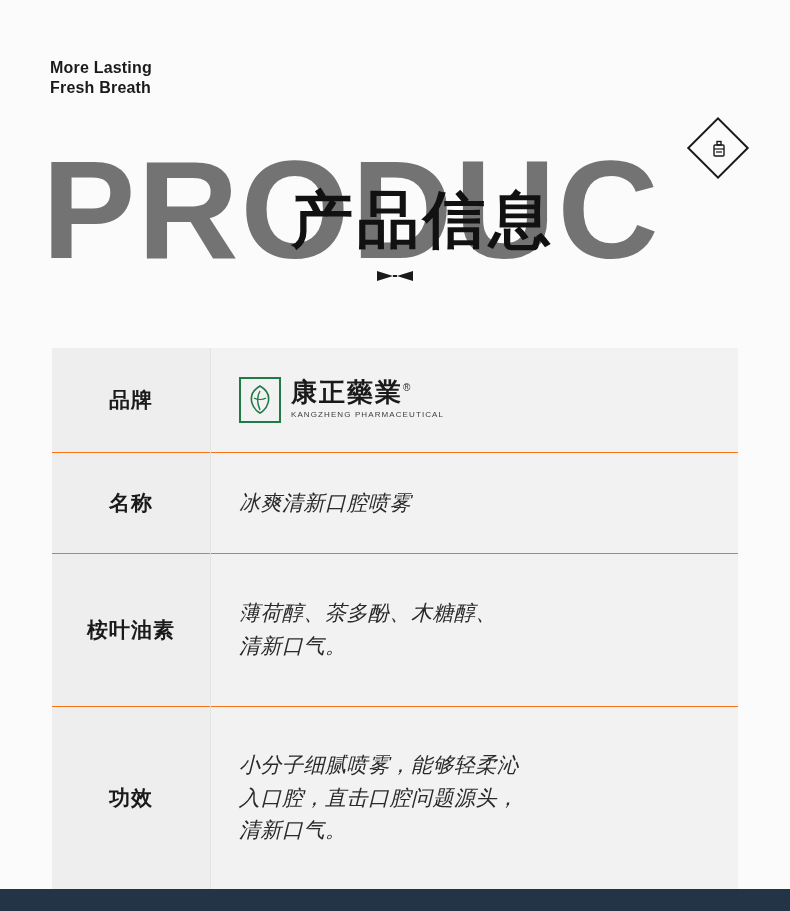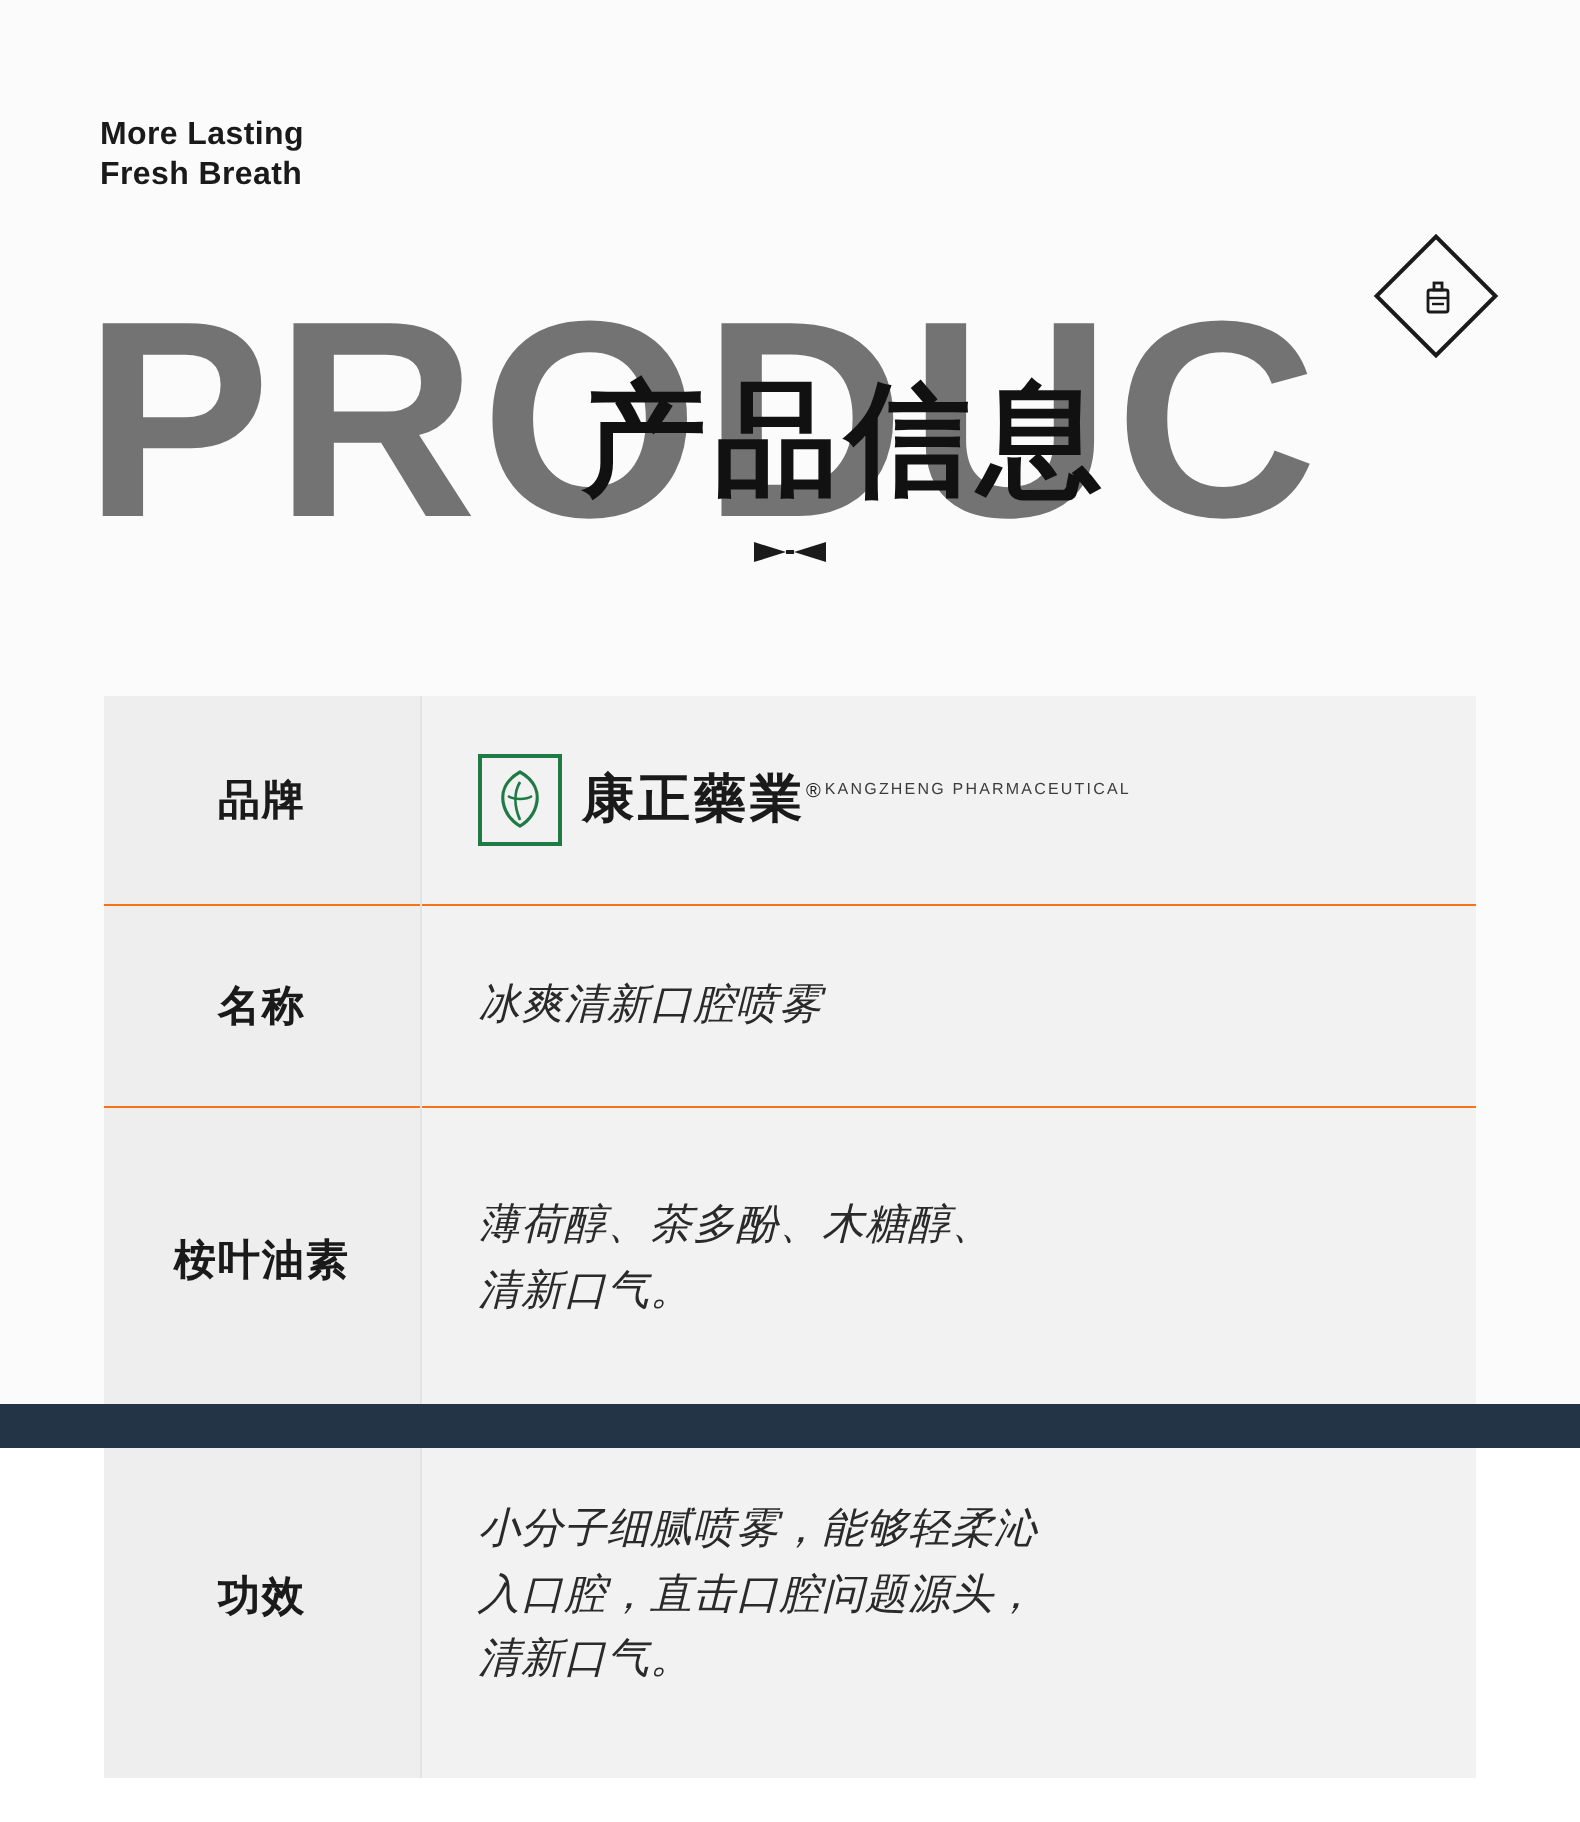--- a/index.html
+++ b/index.html
@@ -11,21 +11,21 @@
     height: 911px;
     background: #ffffff;
     font-family: "Liberation Sans", "DejaVu Sans", sans-serif;
     overflow: hidden;
     position: relative;
   }
 
   .page {
     position: relative;
     width: 790px;
-    height: 724px;
+    height: 911px;
     background: #fbfbfb;
     box-sizing: border-box;
   }
 
   
   .top-header {
     position: absolute;
     top: 58px;
     left: 50px;
     width: 700px;
@@ -166,20 +166,21 @@
     border: 2px solid #1f7a45;
     box-sizing: border-box;
     display: flex;
     align-items: center;
     justify-content: center;
     background: #f2f2f2;
   }
   .brand-mark svg { display: block; }
   .brand-text {
     display: flex;
+    flex-direction: column;
     justify-content: center;
   }
   .brand-cn {
     font-size: 26px;
     font-weight: bold;
     color: #1a1a1a;
     letter-spacing: 2px;
     line-height: 1.05;
     position: relative;
   }

